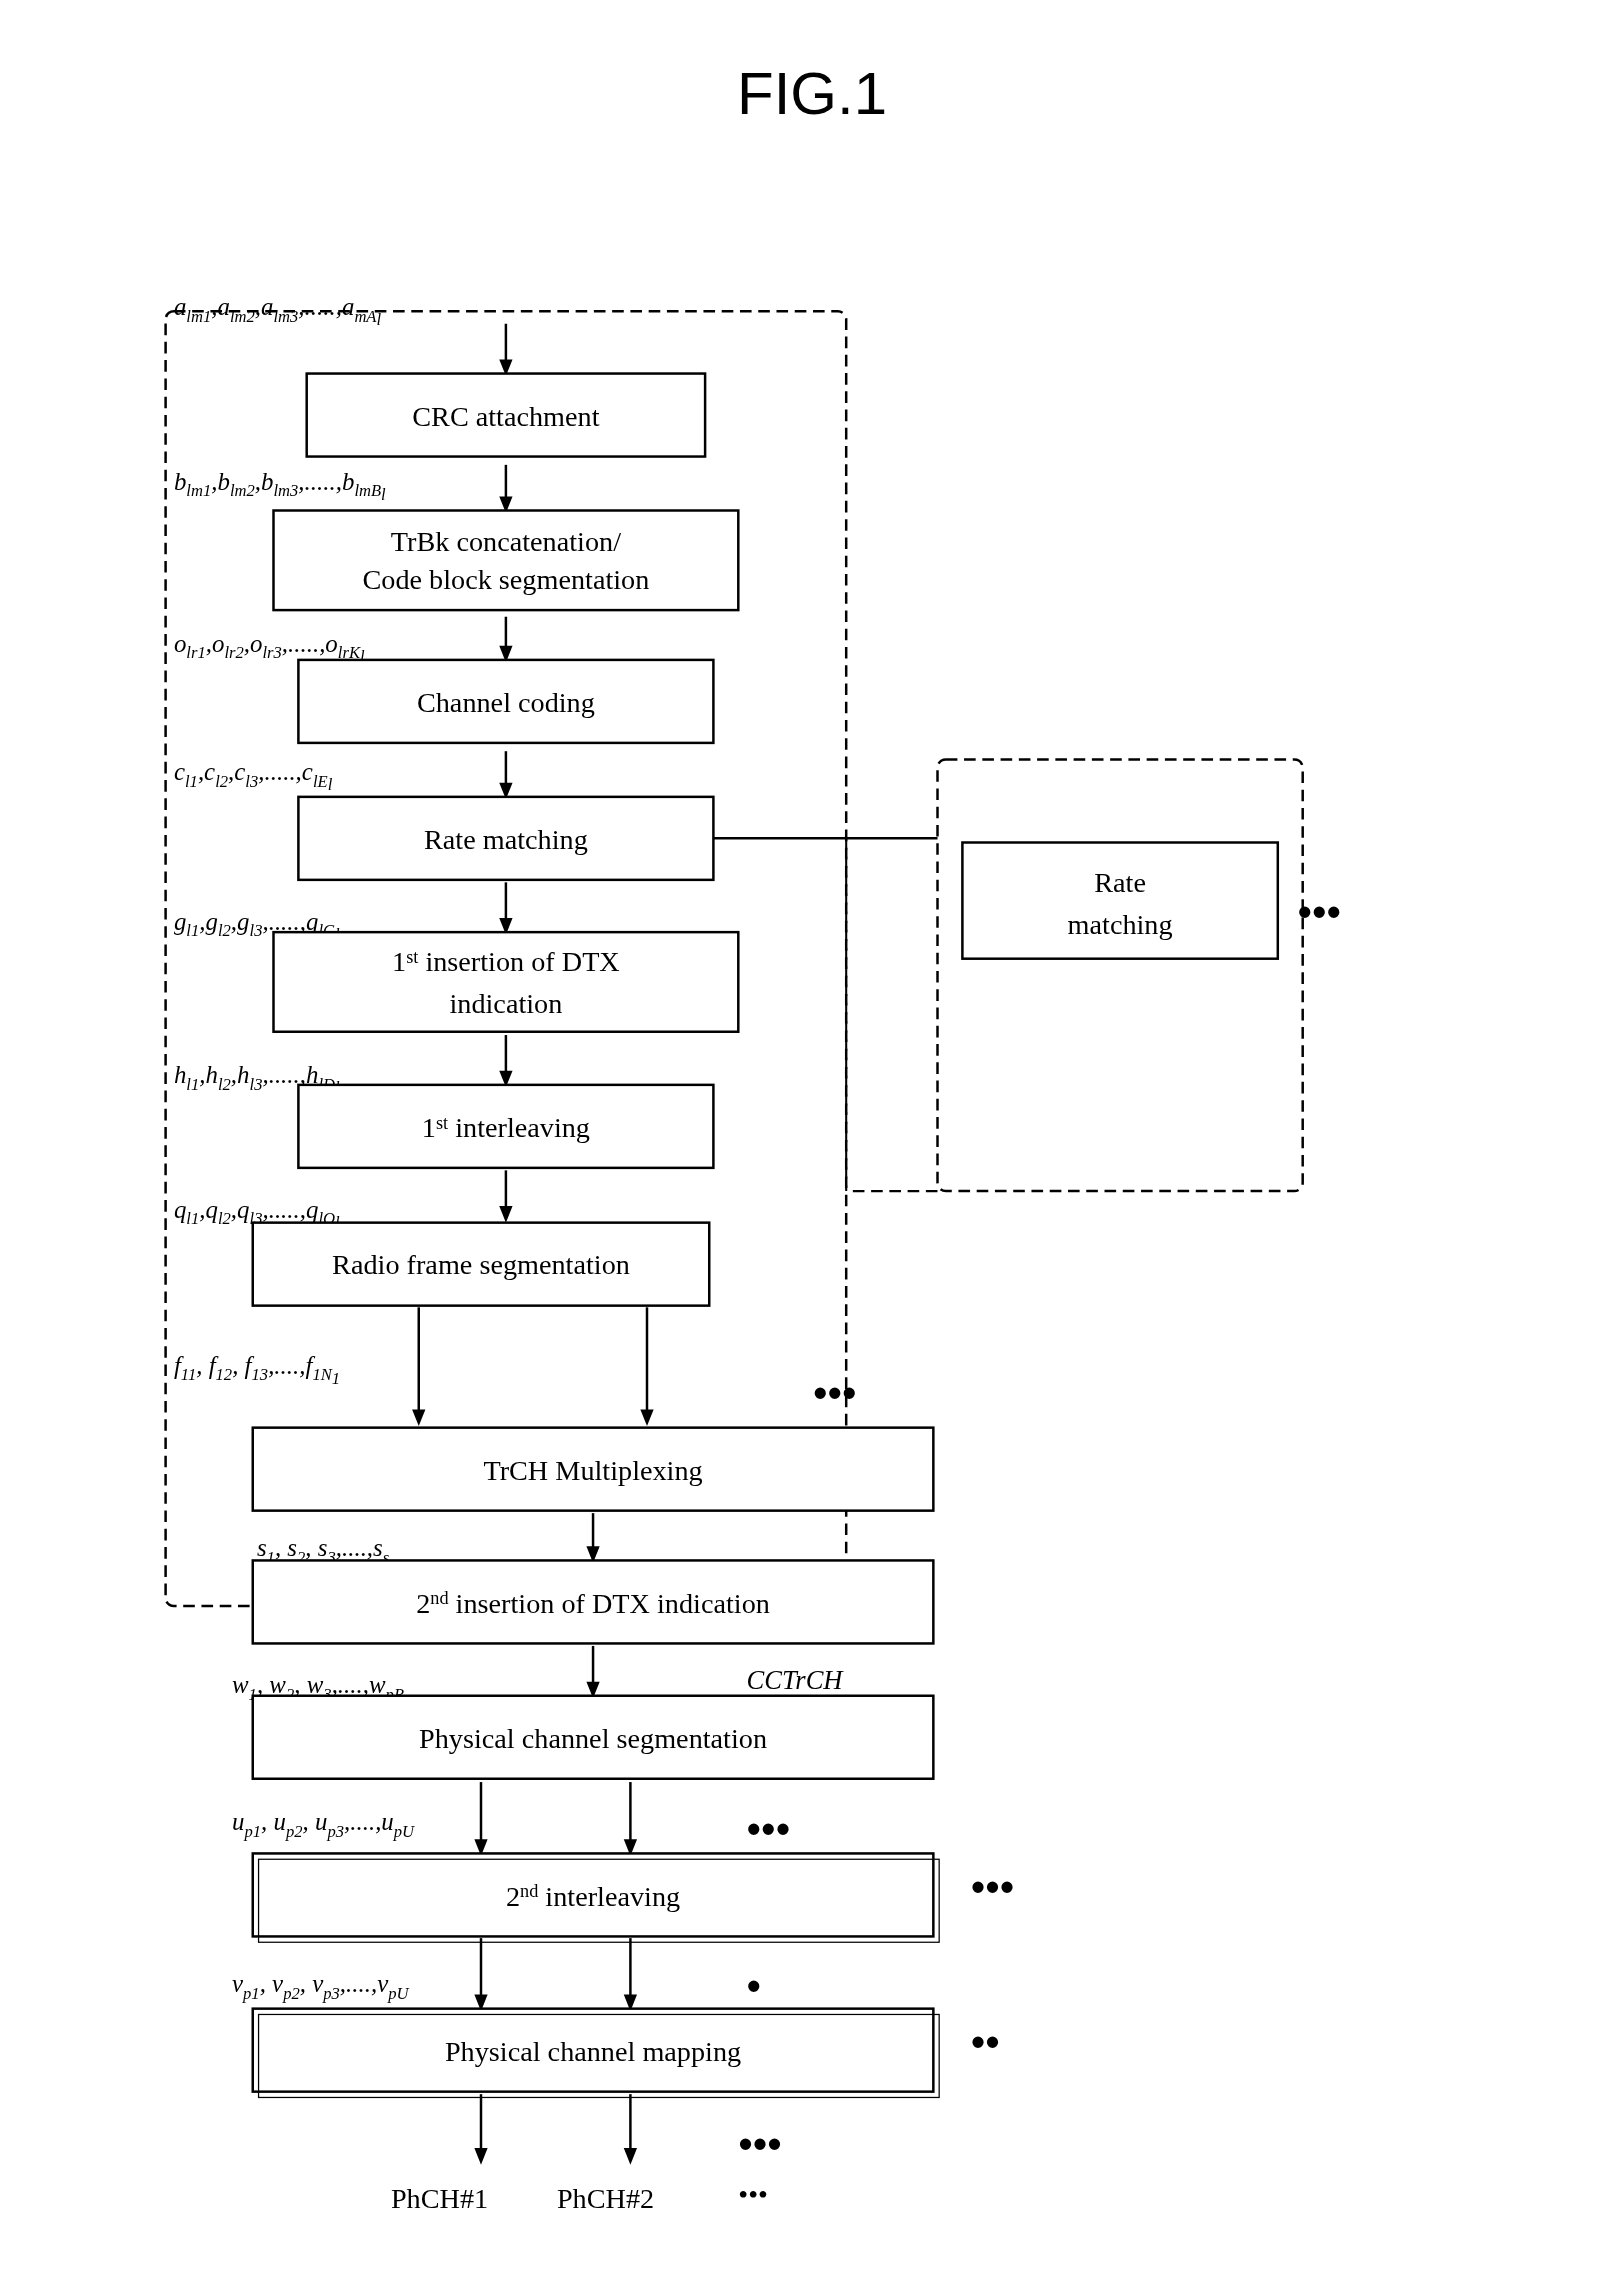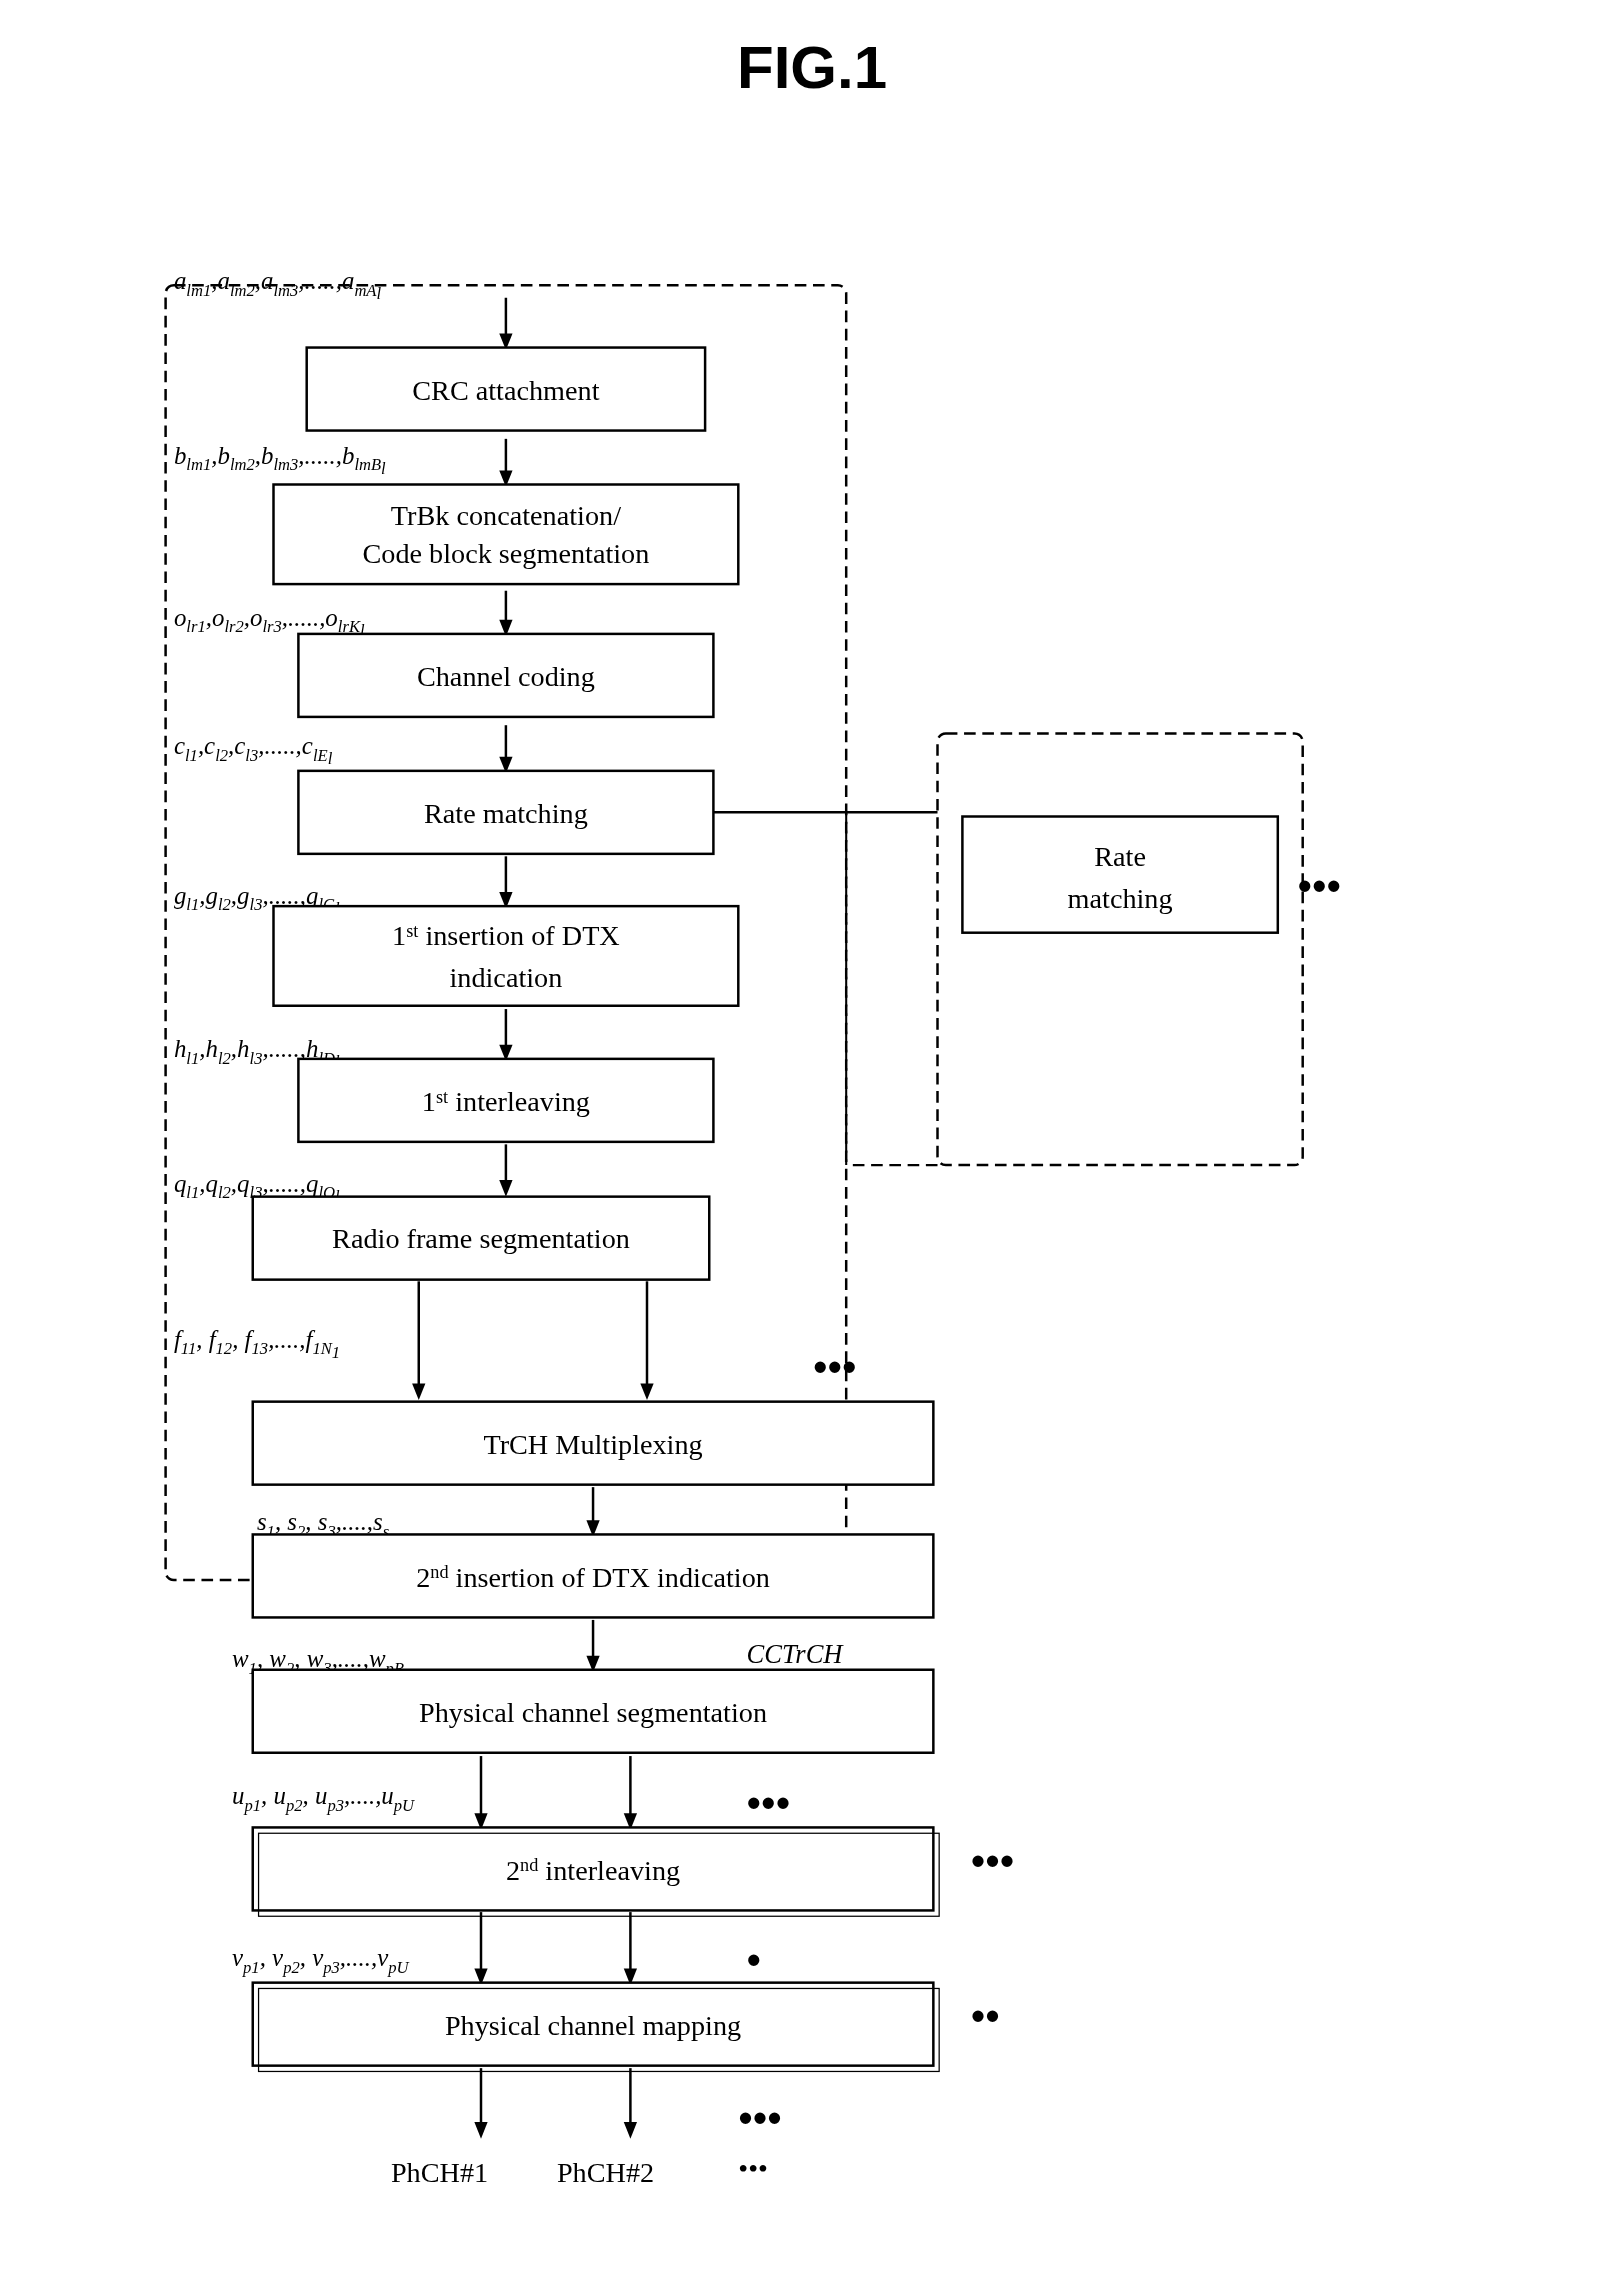--- a/index.html
+++ b/index.html
@@ -16,23 +16,24 @@
       width: 1624px;
       min-height: 2295px;
       background: #fff;
       position: relative;
       padding: 33px 66px;
     }
 
     .fig-title {
       text-align: center;
       font-size: 60px;
-      font-weight: bold;
+      font-weight: normal;
       margin-bottom: 50px;
       font-family: Arial, sans-serif;
+      margin-top: 26px;
     }
 
     .diagram-container {
       position: relative;
       width: 1494px;
       margin: 0 auto;
     }
 
     
     .main-svg {

